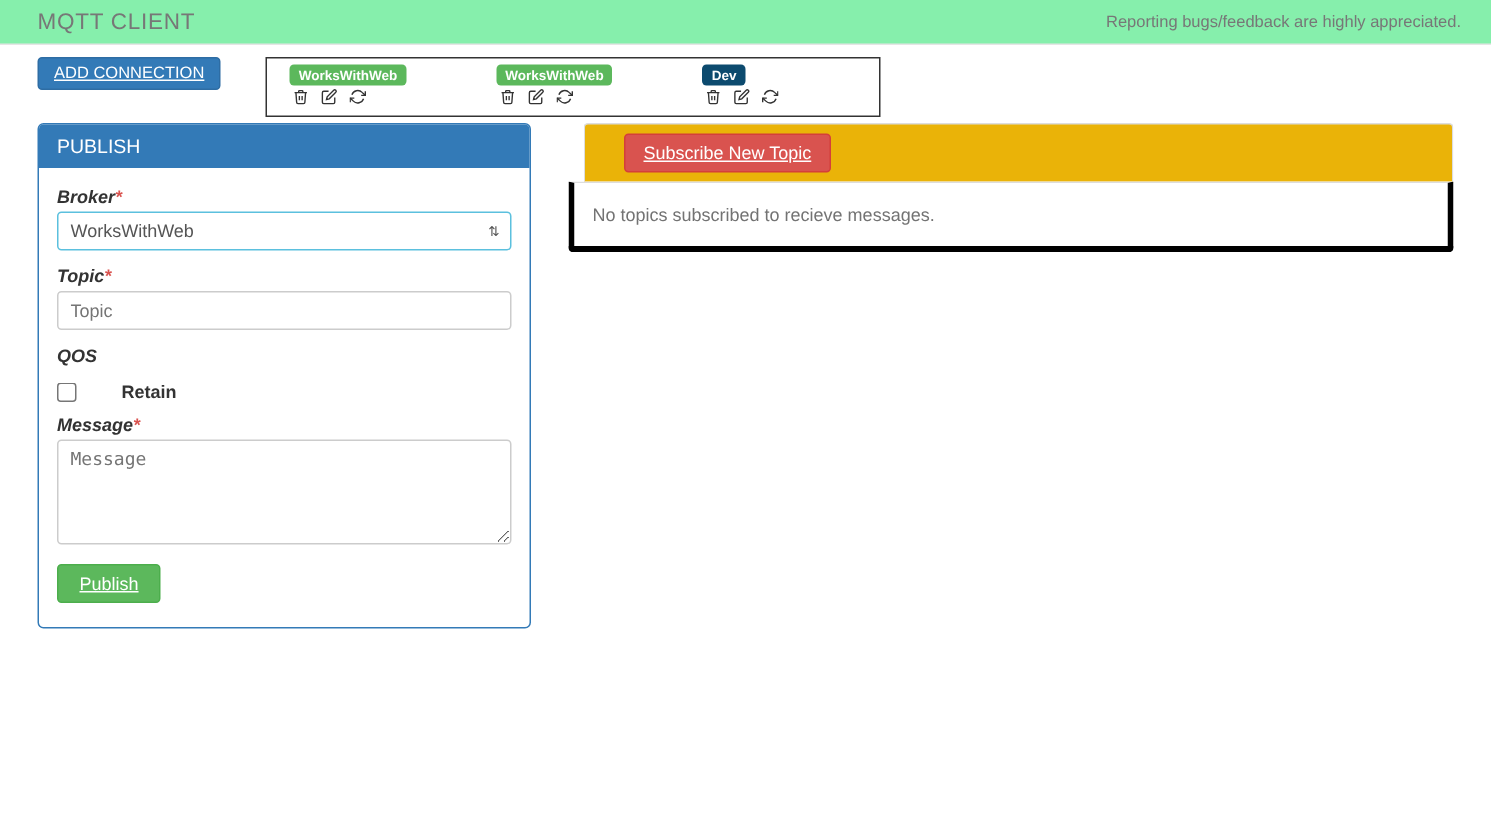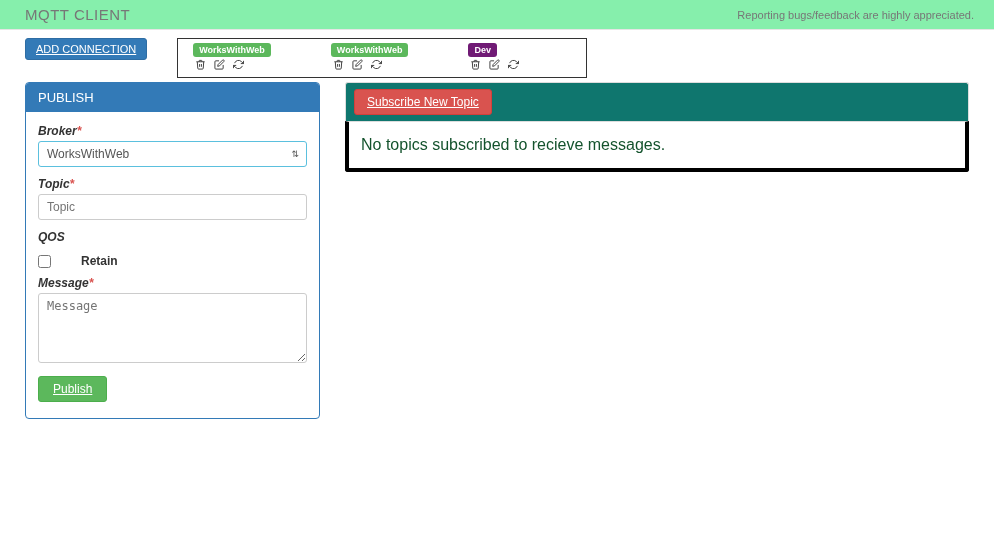--- a/index.html
+++ b/index.html
@@ -65,21 +65,21 @@
   }
   .badge {
     display: inline-block;
     font-size: 9px;
     font-weight: 700;
     color: #fff;
     padding: 2px 6px;
     border-radius: 3px;
   }
   .badge-green { background: #5cb85c; }
-  .badge-red   { background: #701a75; }
+  .badge-red   { background: #0c4a6e; }
   .conn-icons {
     display: flex;
     gap: 8px;
     font-size: 12px;
     color: #333;
     padding-left: 2px;
   }
   .conn-icons span { cursor: pointer; }
 
   .main {
@@ -87,21 +87,21 @@
     gap: 25px;
     padding: 0 25px 20px 25px;
     align-items: flex-start;
   }
   .panel {
     border: 1px solid #ddd;
     border-radius: 4px;
     background: #fff;
   }
   .publish-panel {
-    width: 295px;
+    width: 329px;
     border-color: #337ab7;
   }
   .publish-panel .panel-heading {
     background: #337ab7;
     color: #fff;
     padding: 7px 12px;
     font-size: 13px;
     font-weight: 500;
     border-radius: 3px 3px 0 0;
   }
@@ -153,33 +153,34 @@
   }
   .checkbox-row label { font-size:12px; font-weight:700;padding-left:24px; }
 
   .right-col {
     flex: 1;
     display: flex;
     flex-direction: column;
     gap: 0;
   }
   .sub-header {
-    background: #0f766e;
+    background: #eab308;
     border: 1px solid #ddd;
     border-bottom: none;
     border-radius: 3px 3px 0 0;
-    padding: 6px 8px;
+    padding: 6px 26px;
+    margin-left: 10px;
   }
   .sub-body {
     border: 4px solid #000000;
     border-top: 1px solid #ddd;
     border-radius: 0 0 3px 3px;
     padding: 14px 12px;
-    font-size: 16px;
-    color: #14532d;
+    font-size: 12px;
+    color: #737373;
   }
 </style>
 </head>
 <body>
 
 <div class="header">
   <div class="brand">MQTT CLIENT</div>
   <div class="feedback">Reporting bugs/feedback are highly appreciated.</div>
 </div>
 

